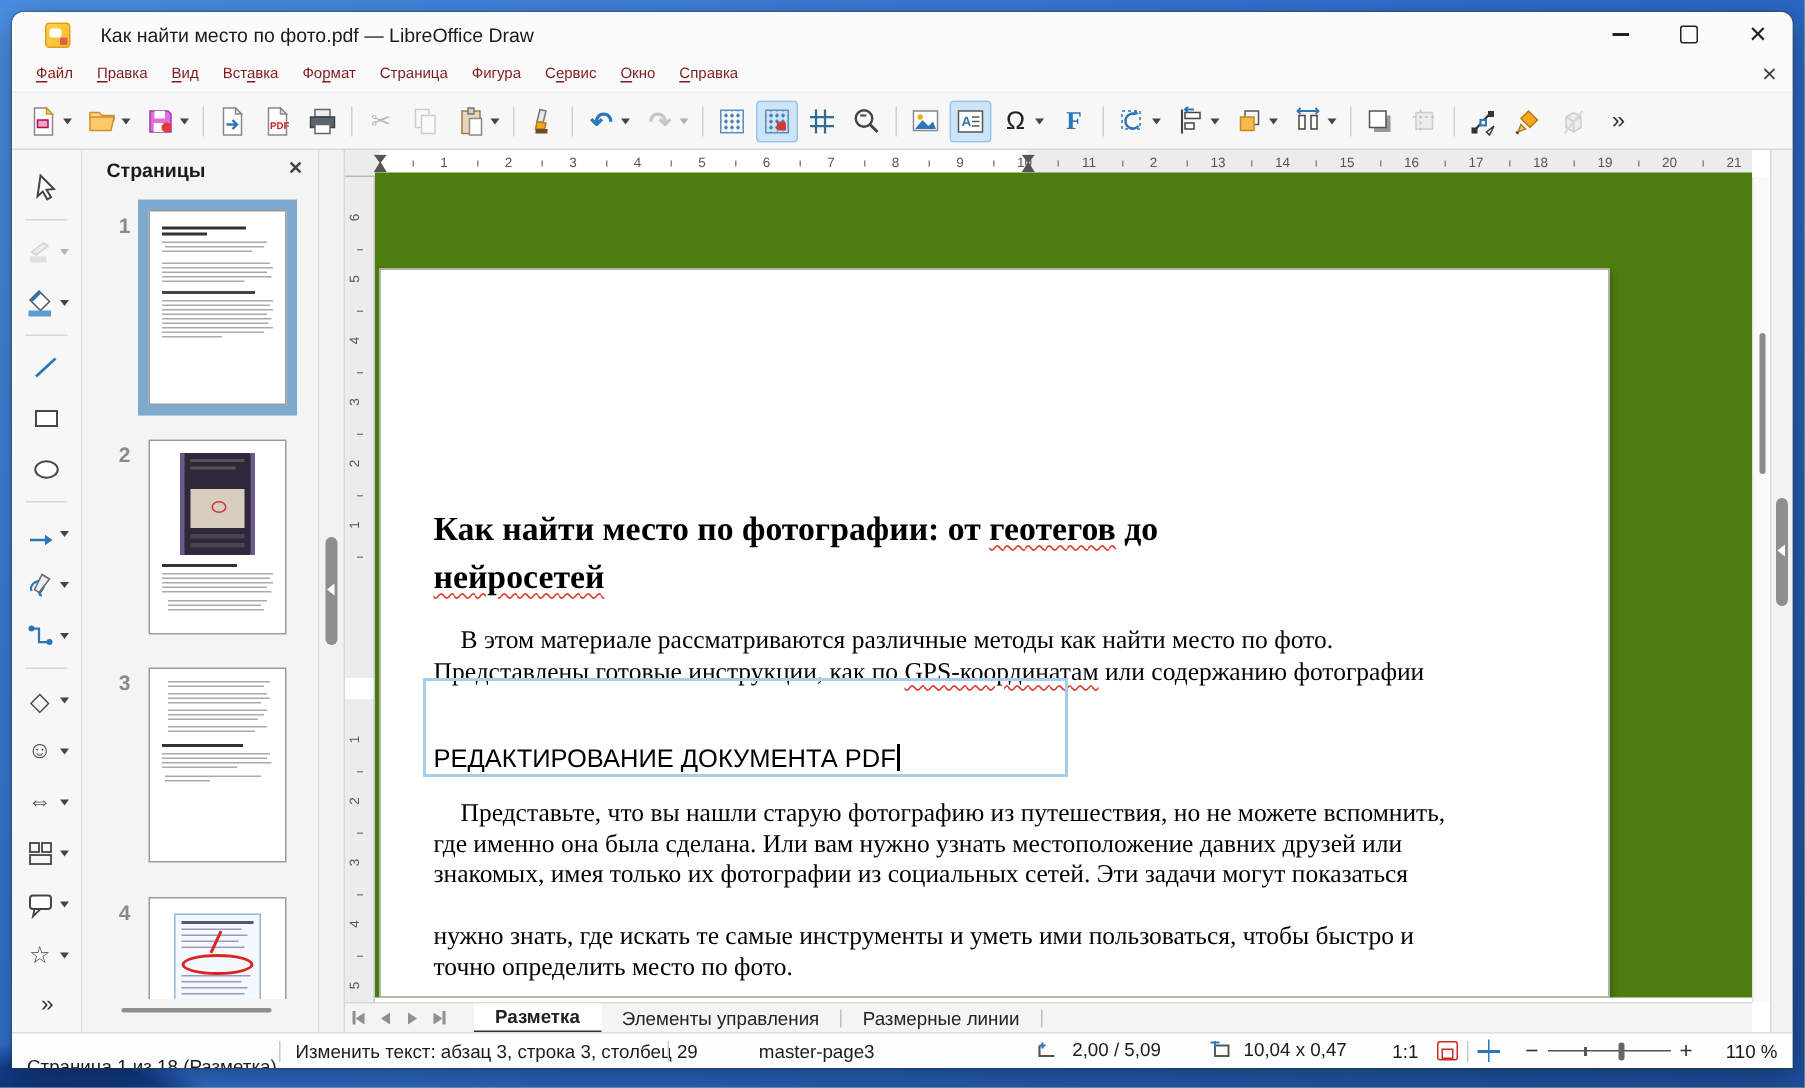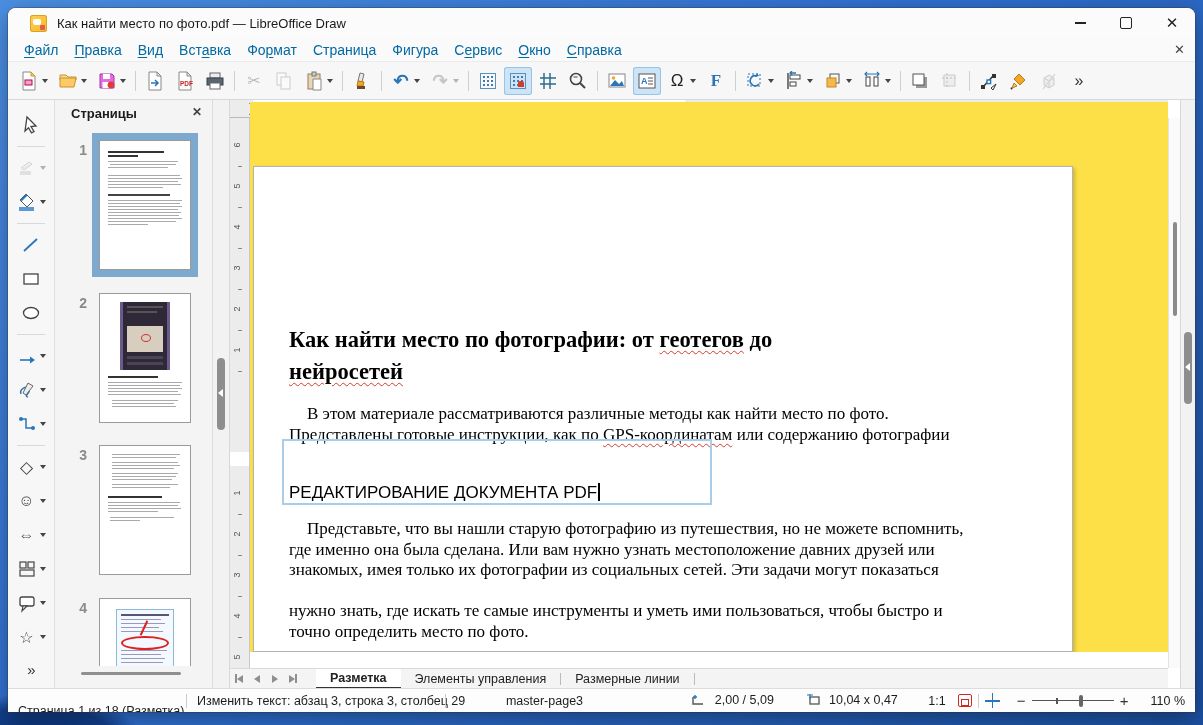--- a/index.html
+++ b/index.html
@@ -8,34 +8,34 @@
     background: linear-gradient(140deg,#4b8fe2 0%,#2f6fce 45%,#1c4f9e 100%);
     position:relative;
   }
   body::after{ content:""; position:absolute; left:0; bottom:0; width:100%; height:60px;
     background: radial-gradient(140px 70px at 40px 80px,#0c2f6b 0%,#123e8a 55%,transparent 75%);
     pointer-events:none;}
   .window { position:absolute; left:8px; top:8px; width:1187px; height:704px;
     background:#fff; border-radius:8px 8px 0 0; overflow:hidden;
     box-shadow:0 6px 22px rgba(0,0,0,.35), 0 0 0 1px rgba(60,60,60,.35); z-index:2;}
   
-  .titlebar { position:absolute; left:0; top:0; width:100%; height:30px; background:#fbfbfb; display:flex; align-items:center; }
+  .titlebar { position:absolute; left:0; top:0; width:100%; height:30px; background:#fbfbfb; display:flex; align-items:center;gap:10px; }
   .app-ico { width:17px; height:17px; margin-left:22px; border-radius:3px;
     background:linear-gradient(135deg,#ffd24d,#f5b82e); position:relative; box-shadow:0 0 0 1px #d9a31f inset;}
   .app-ico::after{content:""; position:absolute; left:3px; top:4px; width:8px; height:6px; background:#fff; border-radius:2px;}
   .app-ico::before{content:""; position:absolute; right:2px; bottom:2px; width:5px; height:5px; background:#e05c4f; border-radius:1px;}
   .title-text { margin-left:10px; font-size:13px; color:#1a1a1a; }
   .win-btns { position:absolute; right:0; top:0; height:30px; display:flex; }
   .win-btn { width:46px; height:30px; display:flex; align-items:center; justify-content:center; color:#222; font-size:13px; }
   .wb-min::after{content:""; width:11px; height:1.4px; background:#222;}
   .wb-max::after{content:""; width:10px; height:10px; border:1.4px solid #222; border-radius:2px;}
   .wb-close{font-size:15px;}
   
   .menubar { position:absolute; left:0; top:30px; width:100%; height:24px; background:#fafafa; display:flex; align-items:center; padding-left:8px; border-bottom:1px solid #ececec;}
-  .menu-item { padding:2px 8px; font-size:14px; color:#0369a1; border-radius:3px; }
+  .menu-item { padding:2px 8px; font-size:10px; color:#7f1d1d; border-radius:3px; }
   .menu-item u { text-decoration:underline; text-underline-offset:2px; }
   .menu-close { position:absolute; right:10px; top:4px; font-size:13px; color:#444; }
   
   .toolbar { position:absolute; left:0; top:54px; width:100%; height:38px; background:#f7f7f7; border-bottom:1px solid #d9d9d9; display:flex; align-items:center; padding-left:6px; }
   .tbtn { display:flex; align-items:center; height:28px; padding:0 2px; border-radius:3px; margin:0 1px; position:relative;}
   .tbtn .glyph { width:24px; height:24px; display:flex; align-items:center; justify-content:center; font-size:16px; color:#333;}
   .tbtn.active { background:#cde4f7; box-shadow:0 0 0 1px #96c3e8 inset; }
   .tbtn.disabled { opacity:.38; filter:grayscale(1); }
   .dd { width:0; height:0; border-left:3.5px solid transparent; border-right:3.5px solid transparent; border-top:4px solid #444; margin:0 2px 0 1px;}
   .tsep { width:1px; height:20px; background:#cfcfcf; margin:0 4px; }
@@ -72,21 +72,21 @@
   .rnum { position:absolute; top:3px; transform:translateX(-50%);}
   .rtick { position:absolute; top:7px; width:1px; height:4px; background:#888;}
   .indent-mark { position:absolute; top:3px; width:9px; height:12px; background:#555;
     clip-path:polygon(0 0,100% 0,55% 45%,100% 100%,0 100%,45% 45%); }
   .ruler-corner { position:absolute; left:222px; top:92px; width:20px; height:18px; background:#ececec; border-right:1px solid #c9c9c9; border-bottom:1px solid #b9b9b9; color:#444; font-size:11px; display:flex;align-items:center;justify-content:center;}
   .vruler { position:absolute; left:222px; top:110px; width:20px; height:550px; background:#ececec; border-right:1px solid #c9c9c9; font-size:9px; color:#555; overflow:hidden;}
   .vruler .zero { position:absolute; left:0; top:334px; width:20px; height:14px; background:#fff;}
   .vnum { position:absolute; left:4px; transform:rotate(-90deg); }
   .vtick { position:absolute; left:8px; width:4px; height:1px; background:#888;}
   
-  .canvas { position:absolute; left:242px; top:94px; width:918px; height:550px; background:#fde047; overflow:hidden; }
+  .canvas { position:absolute; left:242px; top:107px; width:918px; height:550px; background:#4d7c0f; overflow:hidden; }
   .page { position:absolute; left:3px; top:64px; width:820px; height:486px; background:#fff; border:1px solid #b3b3b3; box-shadow:2px 2px 4px rgba(0,0,0,.2); }
   .doc { position:absolute; left:0; top:0; width:100%; height:100%; font-family:"Liberation Serif",serif; color:#000; }
   .h1line { position:absolute; left:35px; font-size:22.5px; font-weight:bold; white-space:nowrap; }
   .bodyline { position:absolute; left:35px; font-size:17px; white-space:nowrap; }
   .ind { padding-left:18px; }
   .sq { text-decoration:underline; text-decoration-style:wavy; text-decoration-color:#d93a2b; text-decoration-thickness:1px; text-underline-offset:3px;}
   .textbox { position:absolute; left:28px; top:272px; width:430px; height:66px; border:2px solid #a9cce9; }
   .caret { display:inline-block; width:1.5px; height:18px; background:#000; vertical-align:-3px; margin-left:1px; }
   
   .layerbar { position:absolute; left:222px; top:660px; width:938px; height:20px; background:#f4f4f4; border-top:1px solid #dadada; display:flex; align-items:center; font-size:12.5px; color:#222;}

